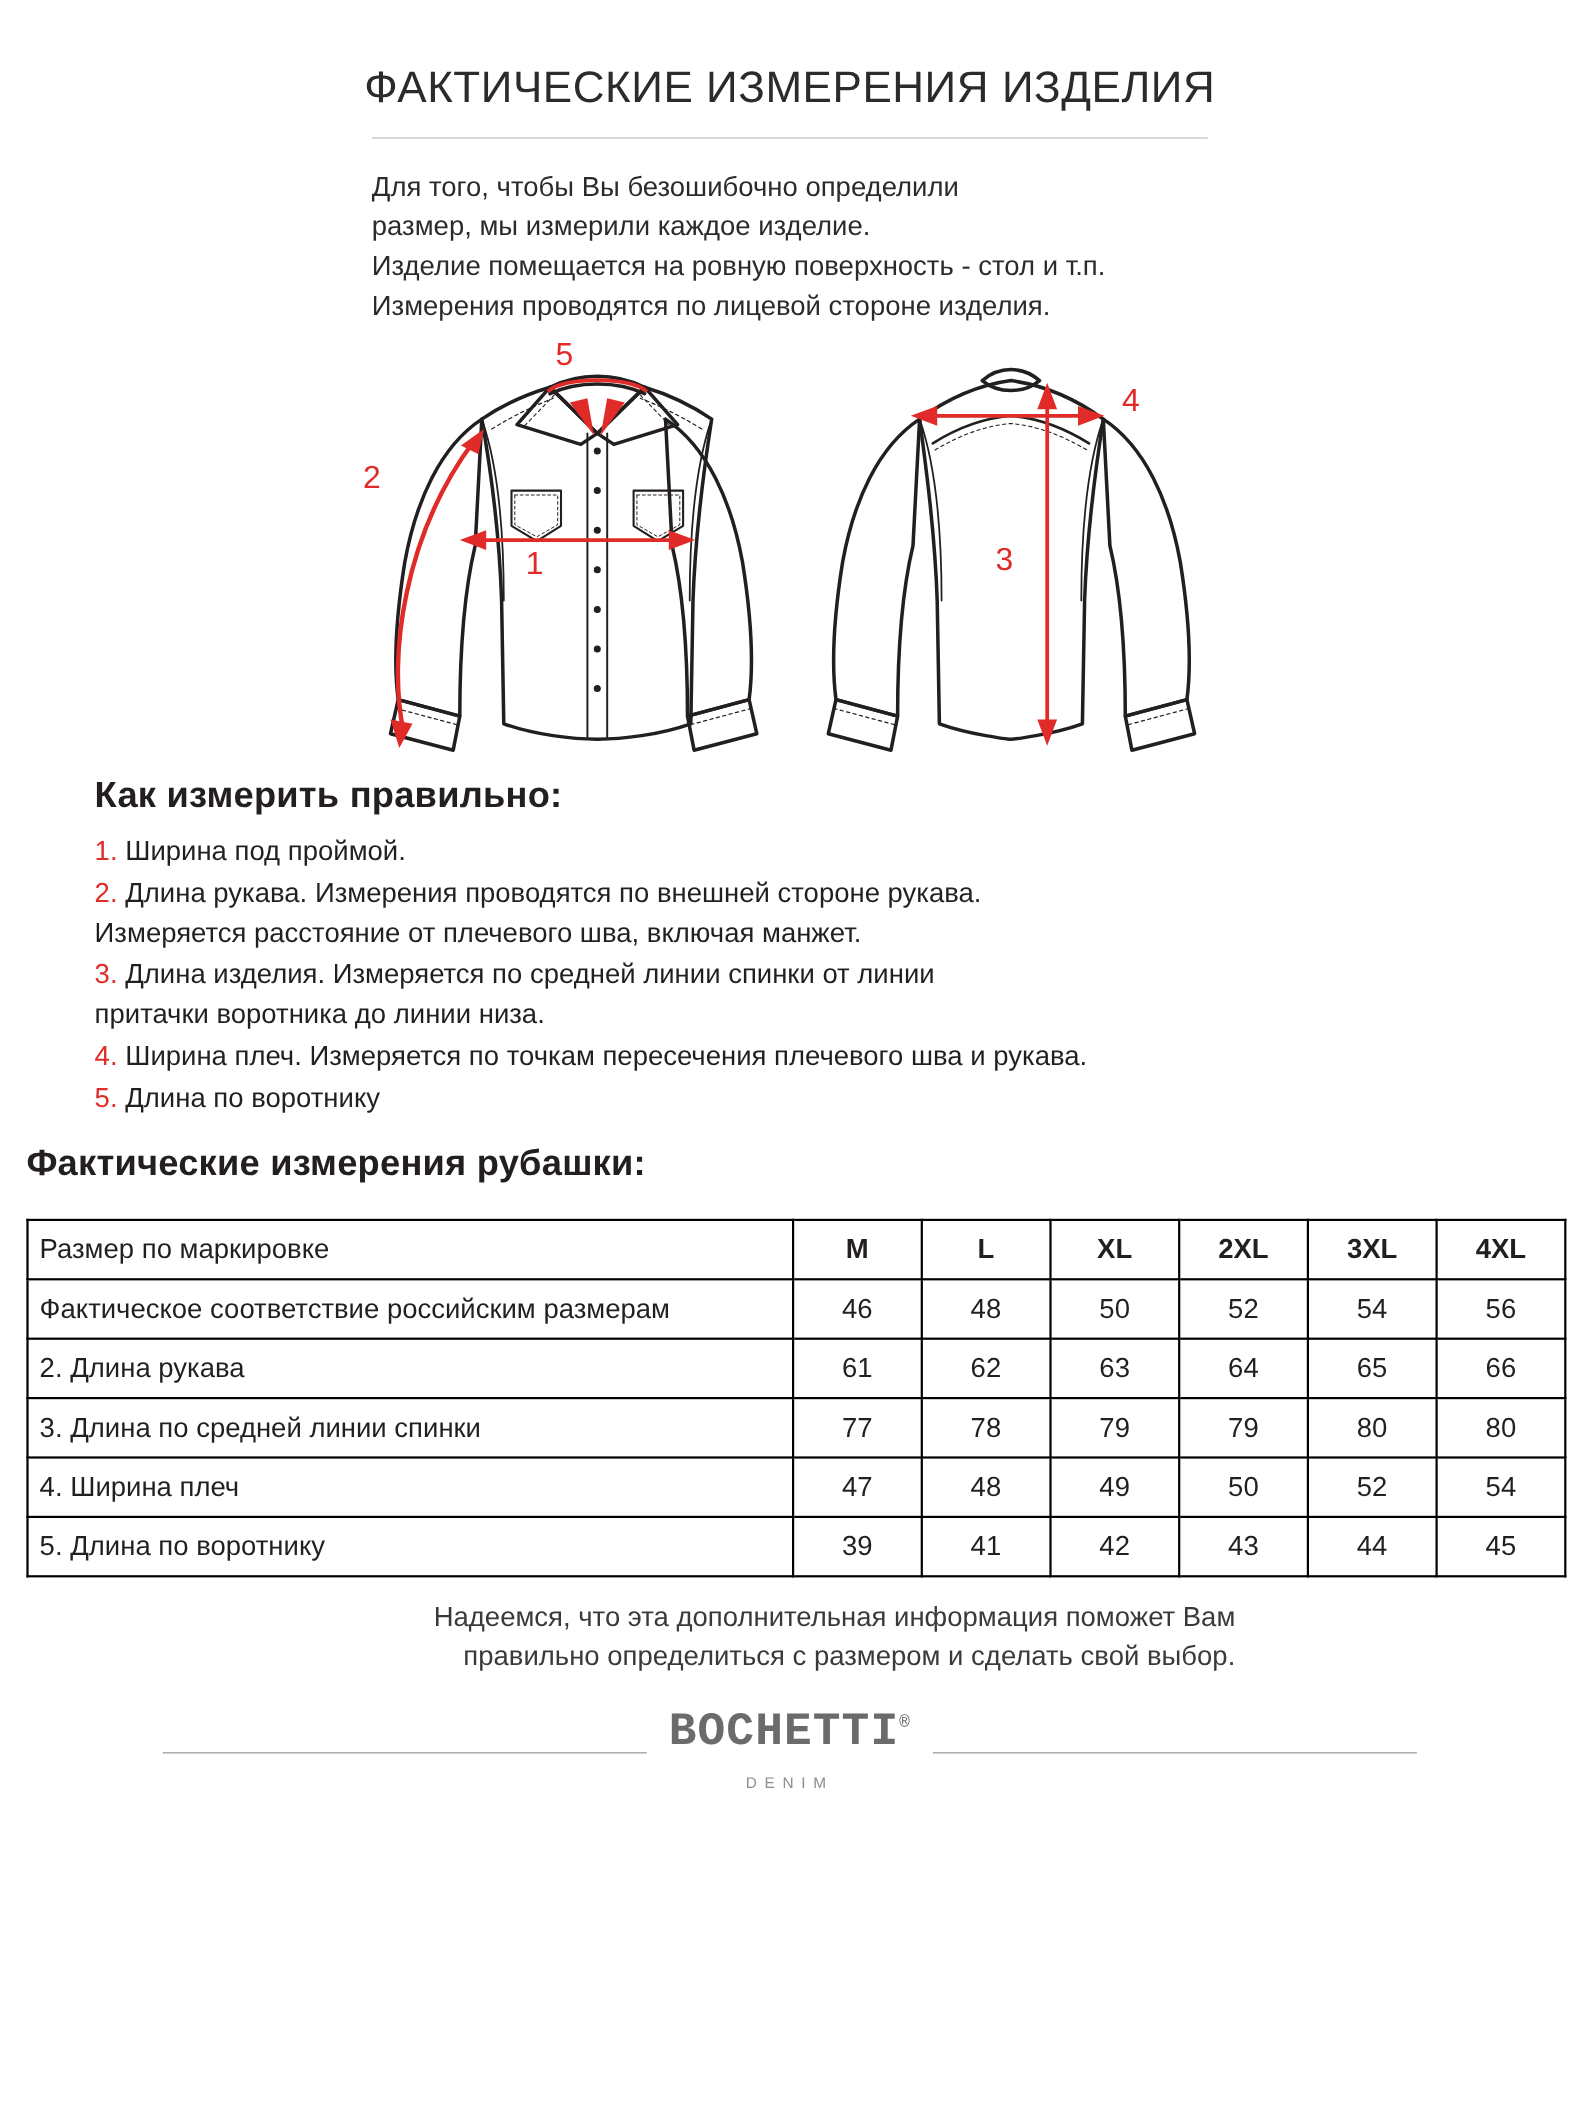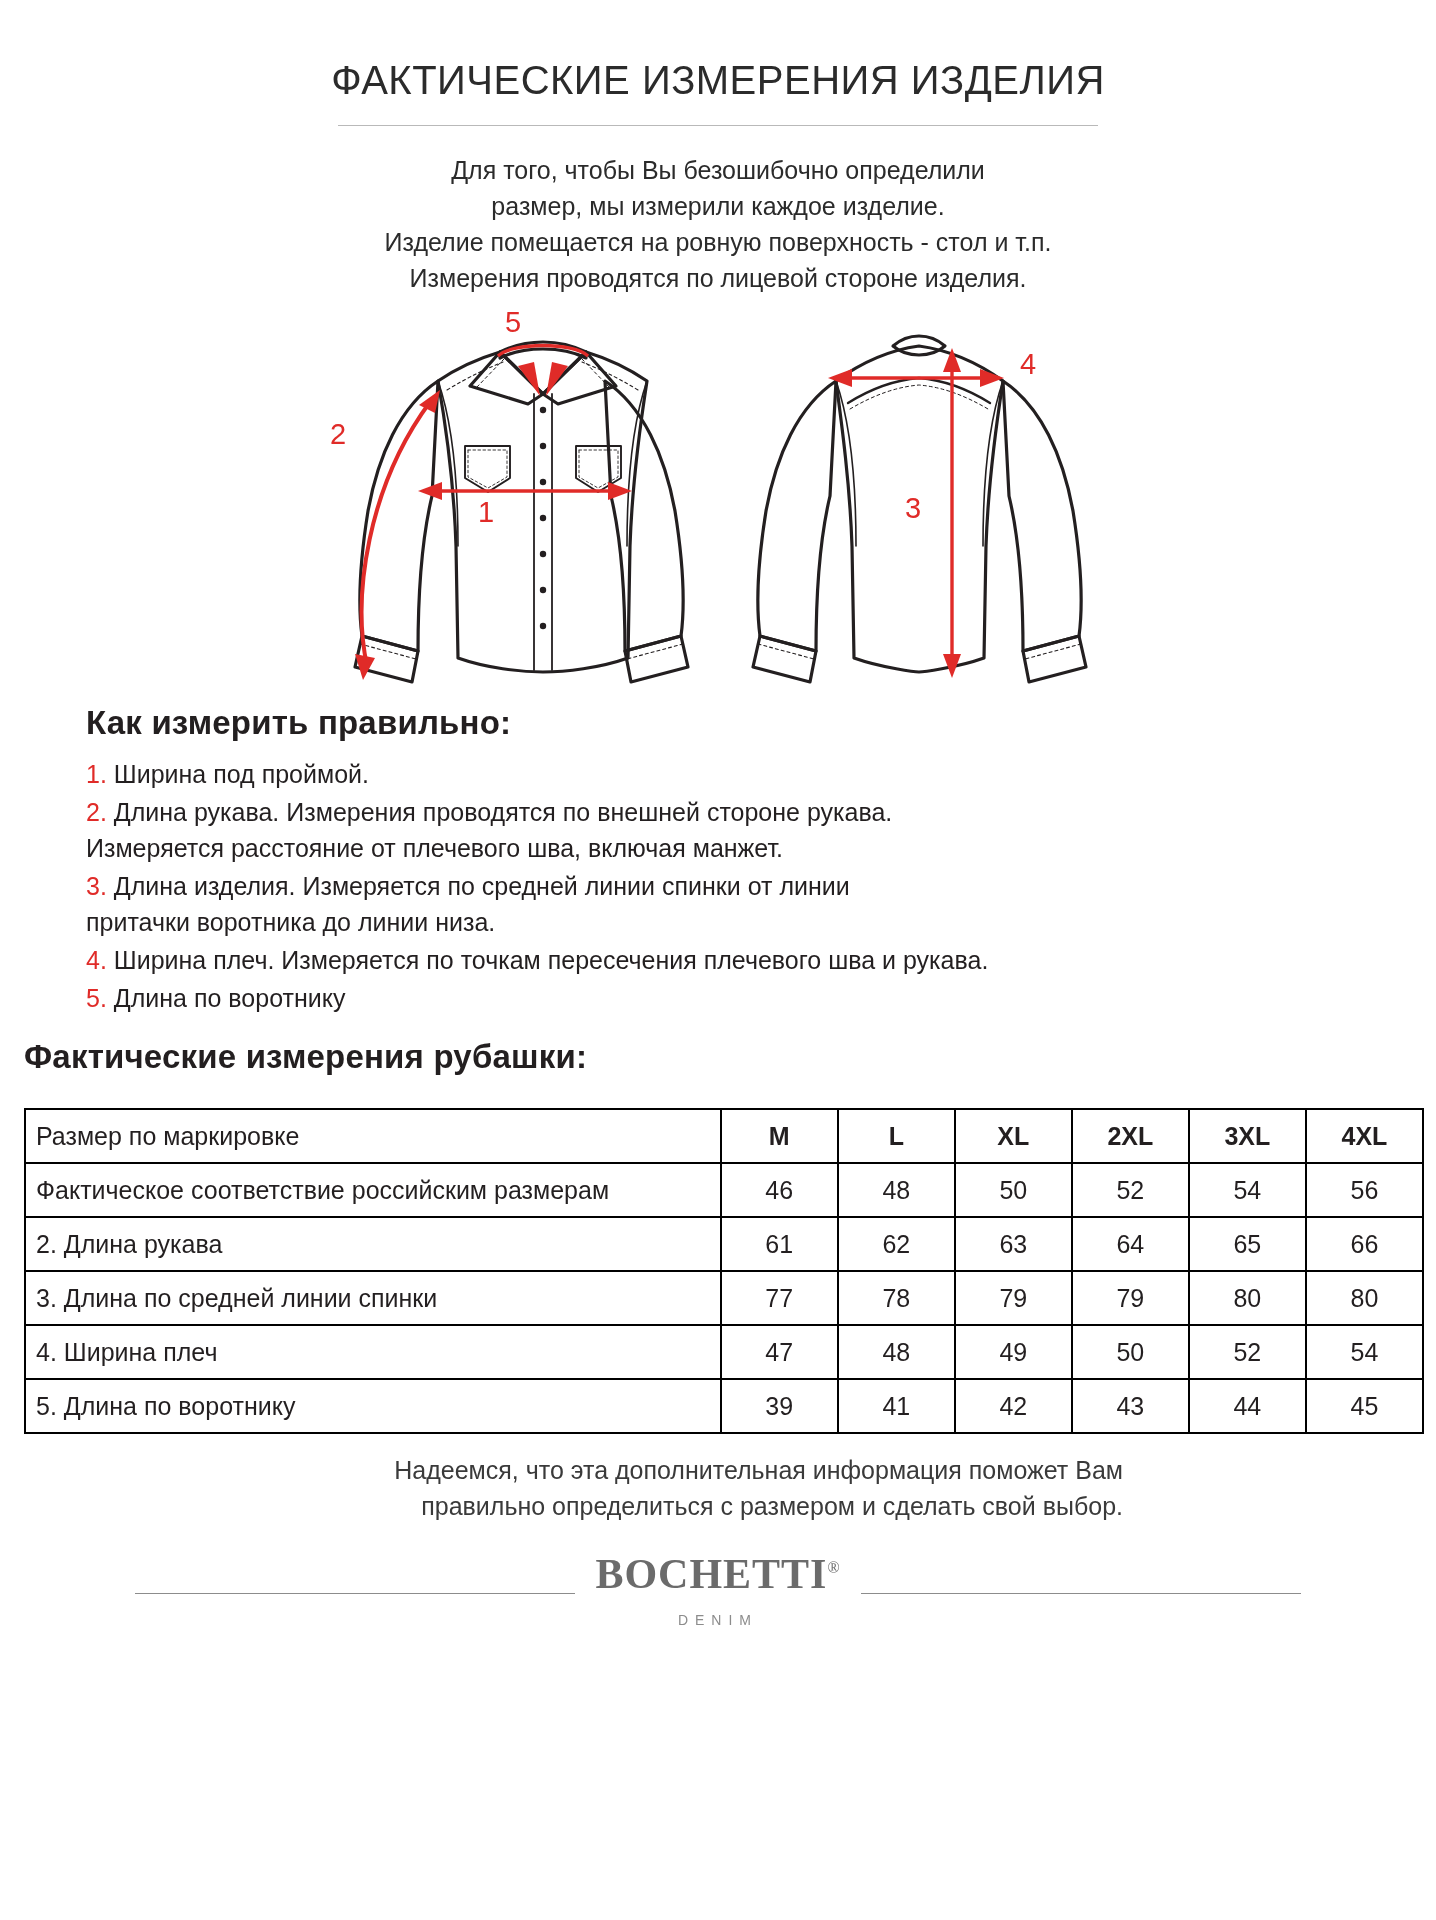--- a/index.html
+++ b/index.html
@@ -39,21 +39,21 @@
     width: 760px;
     height: 1px;
     background: #b9b9b9;
     margin: 22px auto 0 auto;
   }
 
   
   .intro {
     width: 760px;
     margin: 26px auto 0 auto;
-    text-align: center;
+    text-align: left;
     font-size: 25px;
     line-height: 36px;
     color: #2b2b2b;
     font-weight: 400;
   }
   .intro div { white-space: nowrap; }
 
   
   .illustration {
     position: relative;
@@ -161,21 +161,21 @@
     background: #8c8c8c;
     width: 440px;
   }
   .brand-center {
     text-align: center;
     padding: 0 20px;
     position: relative;
     top: -4px;
   }
   .brand-name {
-    font-family: Liberation Serif, serif;
+    font-family: Liberation Mono, monospace;
     font-size: 42px;
     font-weight: bold;
     letter-spacing: 1px;
     color: #6b6b6b;
     position: relative;
     display: inline-block;
   }
   .brand-reg {
     font-size: 16px;
     vertical-align: super;

